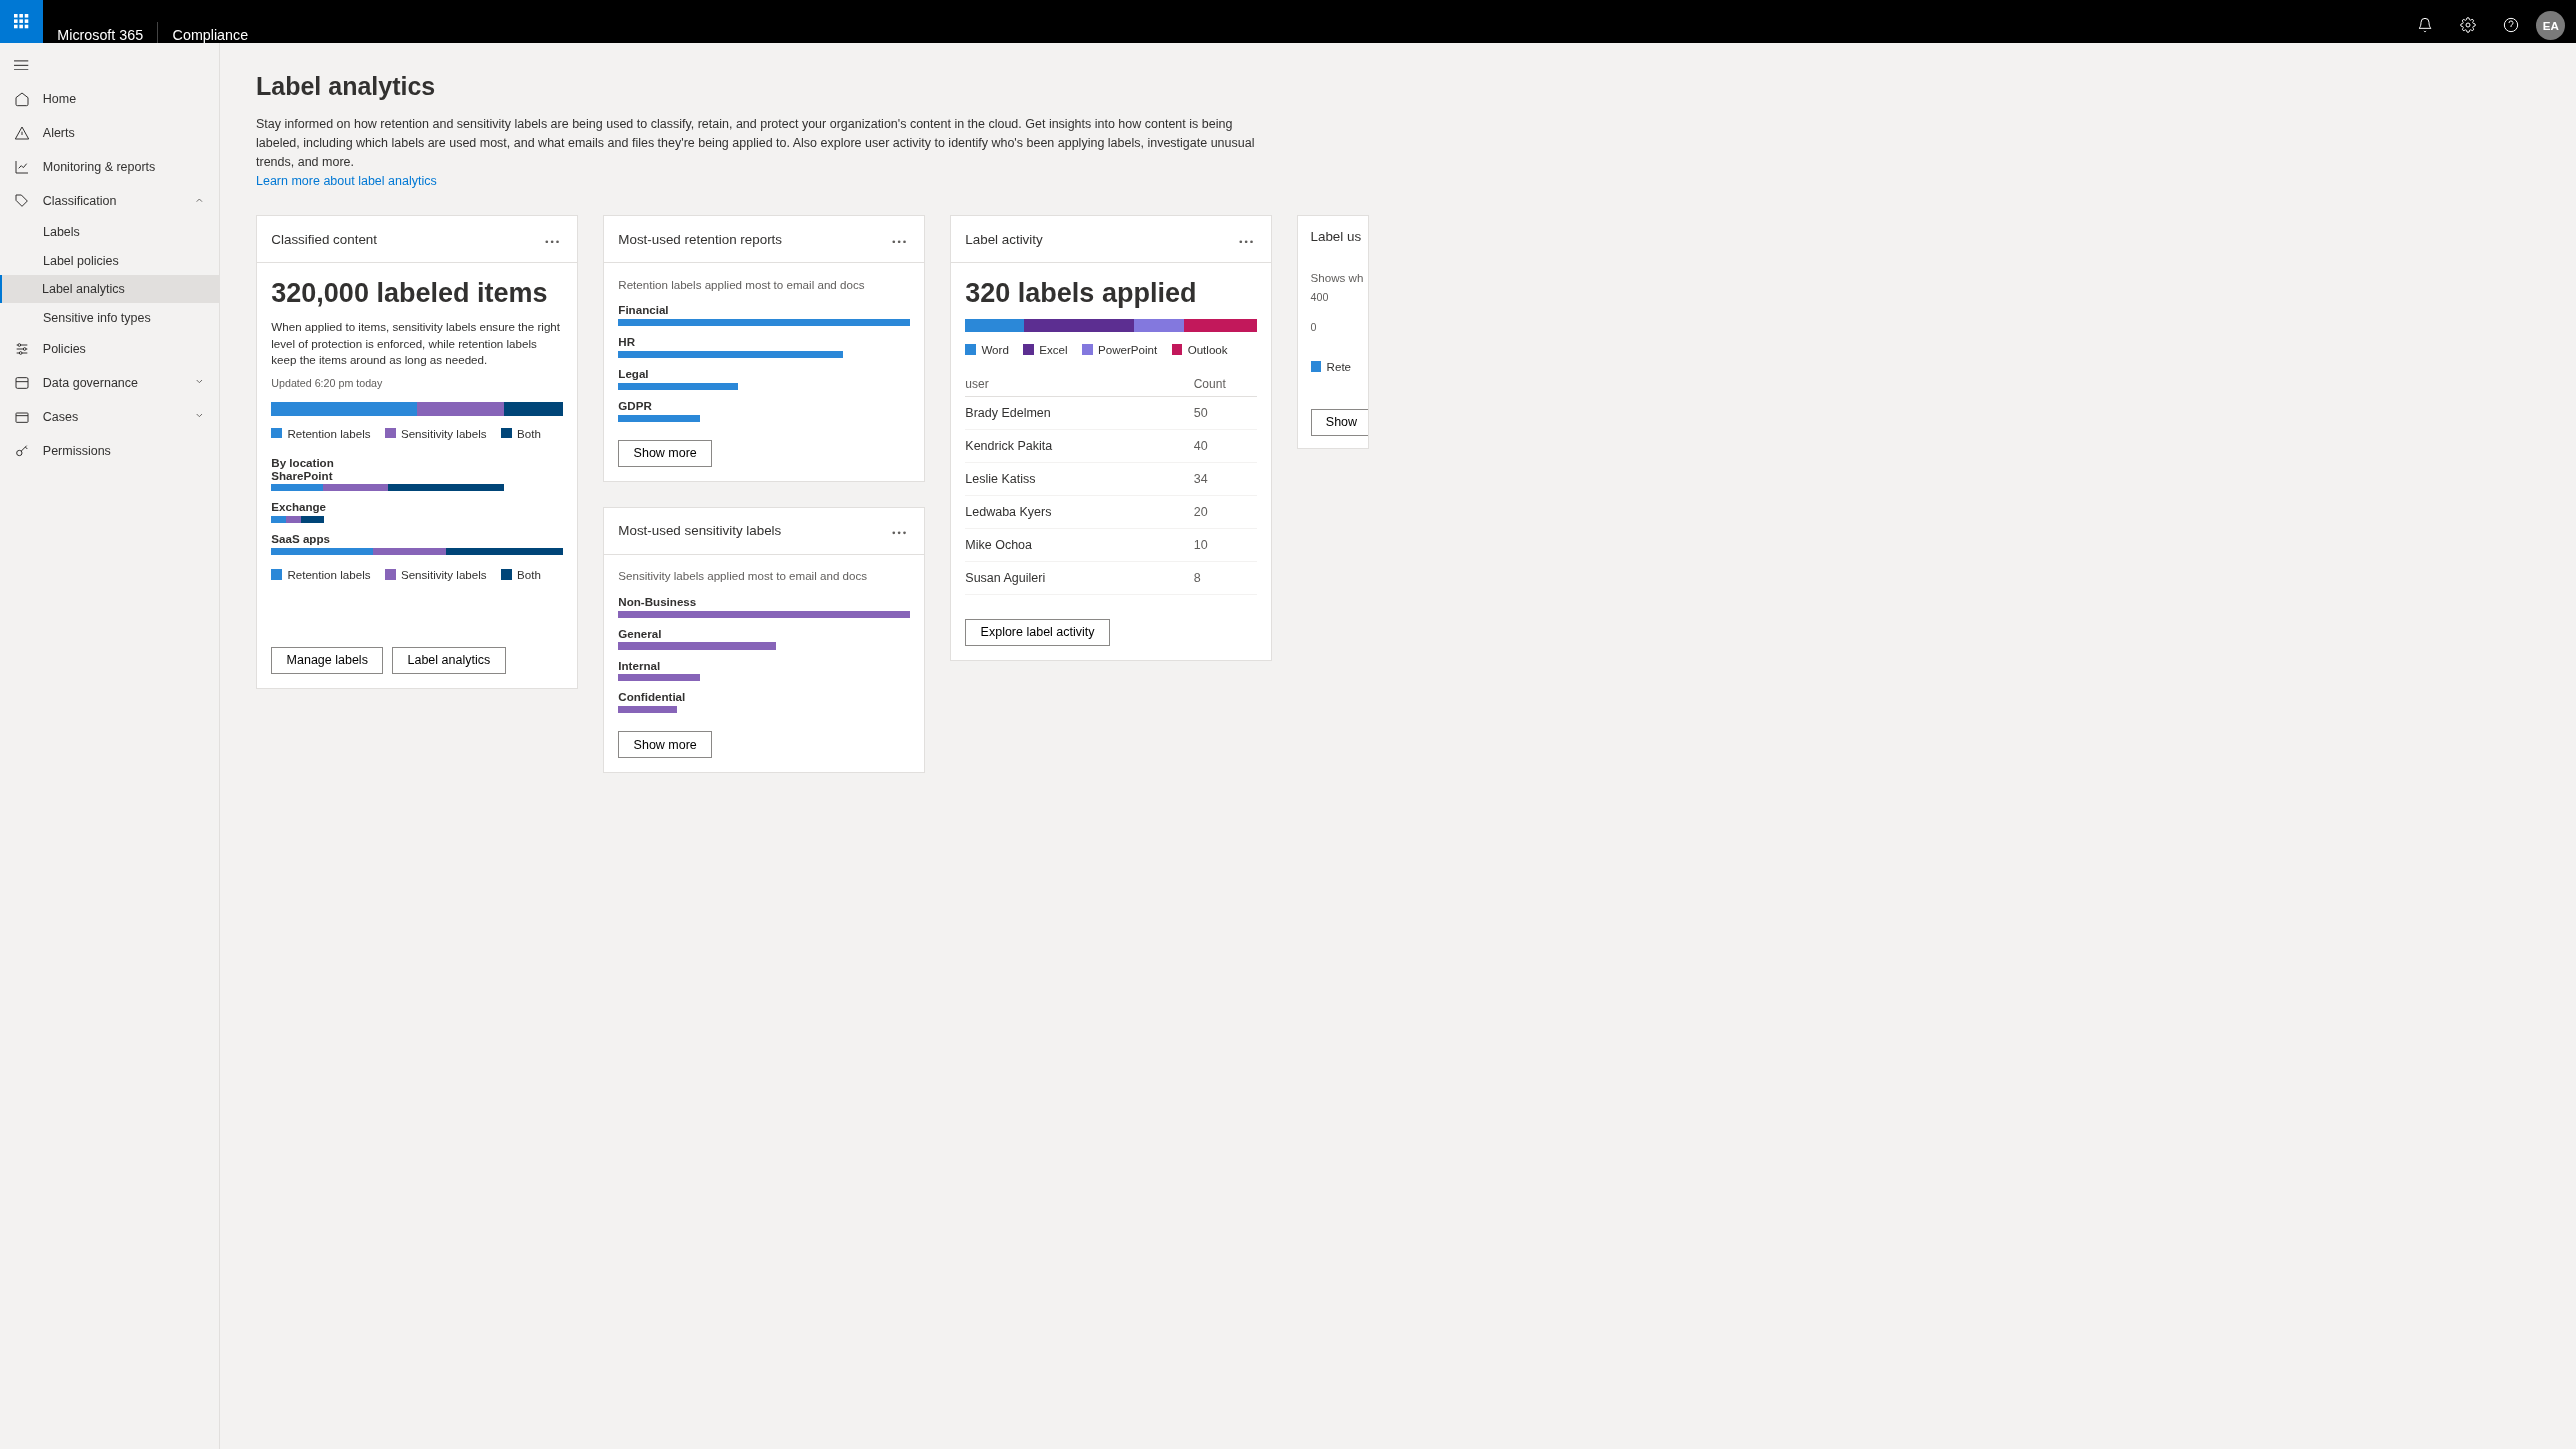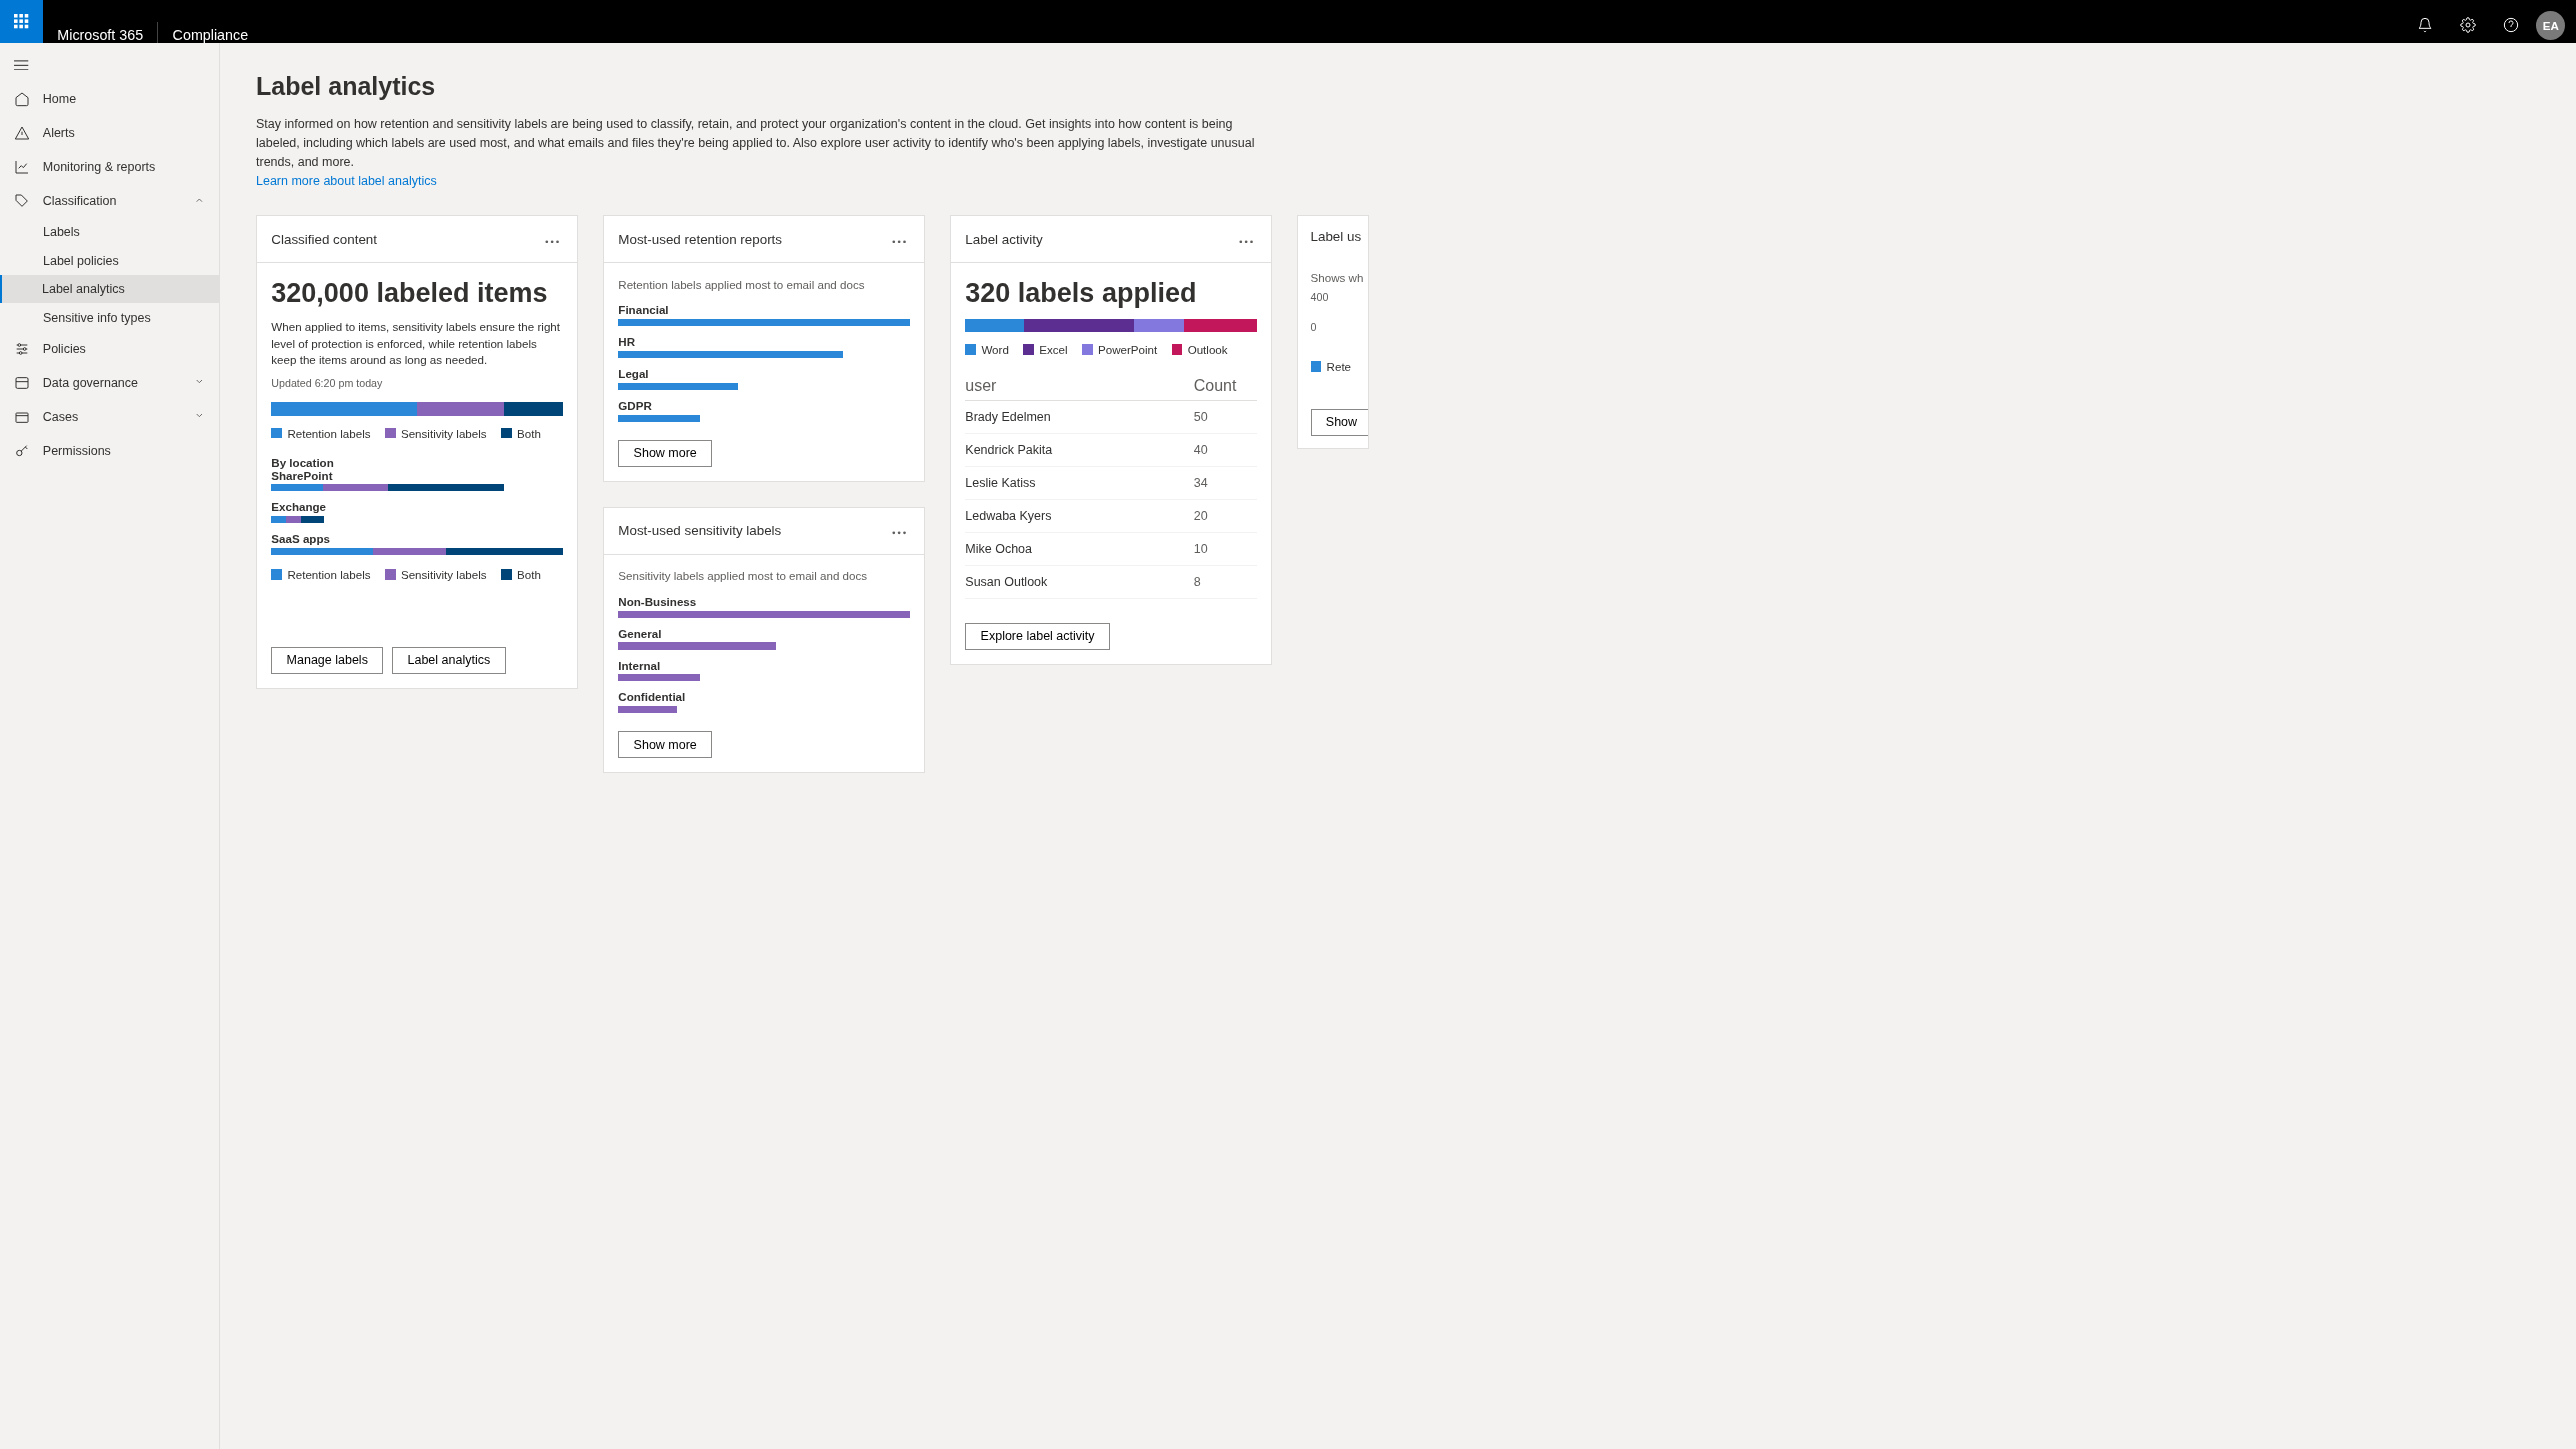--- a/index.html
+++ b/index.html
@@ -212,21 +212,21 @@
 .card-footer {
   padding: 0 14.3px 14.3px;
   display: flex;
   gap: 9px;
 }
 
 
 .table-header {
   display: flex;
   padding: 5.4px 0;
-  font-size: 16px;
+  font-size: 12px;
   color: #605e5c;
   border-bottom: 0.9px solid #e1dfdd;
   gap: 24px;
 }
 .th-user { flex: 1; }
 .th-count { width: 63px; }
 .table-row {
   display: flex;
   padding: 9px 0;
   font-size: 12.5px;
@@ -595,21 +595,21 @@
               </div>
             <div class="table-row">
                 <div class="td-user">Ledwaba Kyers</div>
                 <div class="td-count">20</div>
               </div>
             <div class="table-row">
                 <div class="td-user">Mike Ochoa</div>
                 <div class="td-count">10</div>
               </div>
             <div class="table-row">
-                <div class="td-user">Susan Outlook</div>
+                <div class="td-user">Susan Aguileri</div>
                 <div class="td-count">8</div>
               </div>
           </div>
           <div class="card-footer" style="margin-top:9px">
             <button class="btn">Explore label activity</button>
           </div>
         </div>
       </div>
 
       <div class="col">

